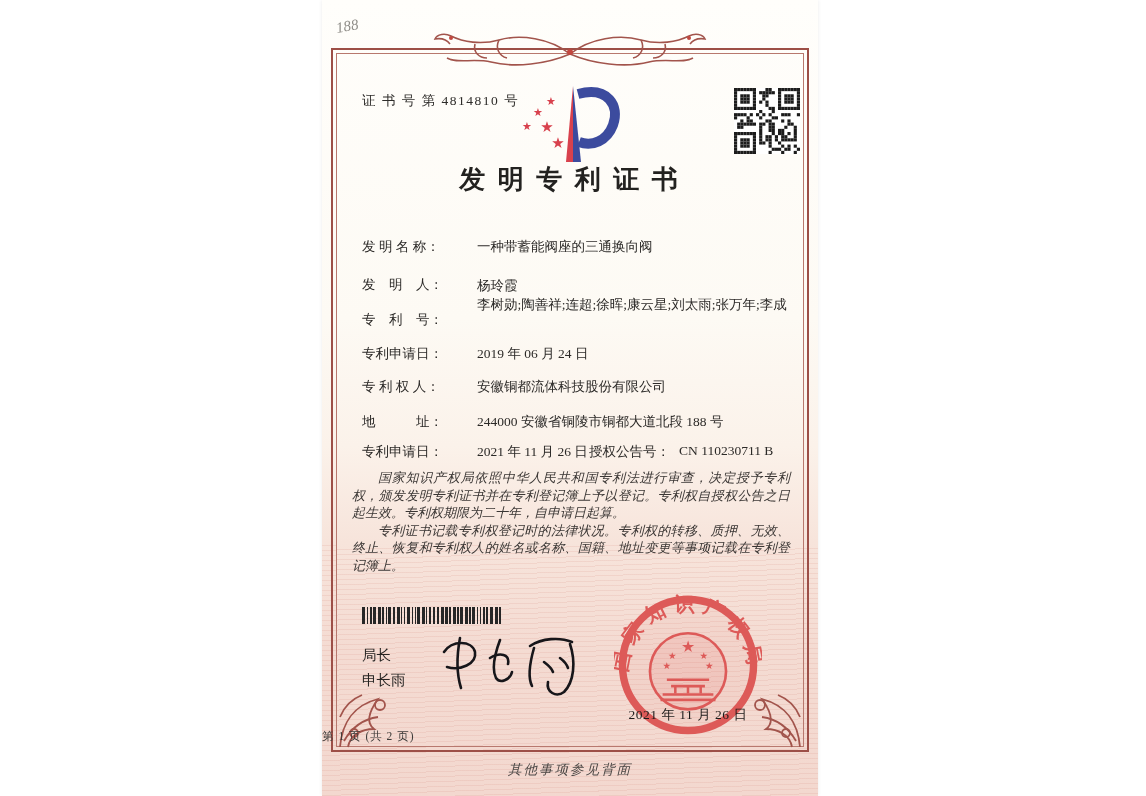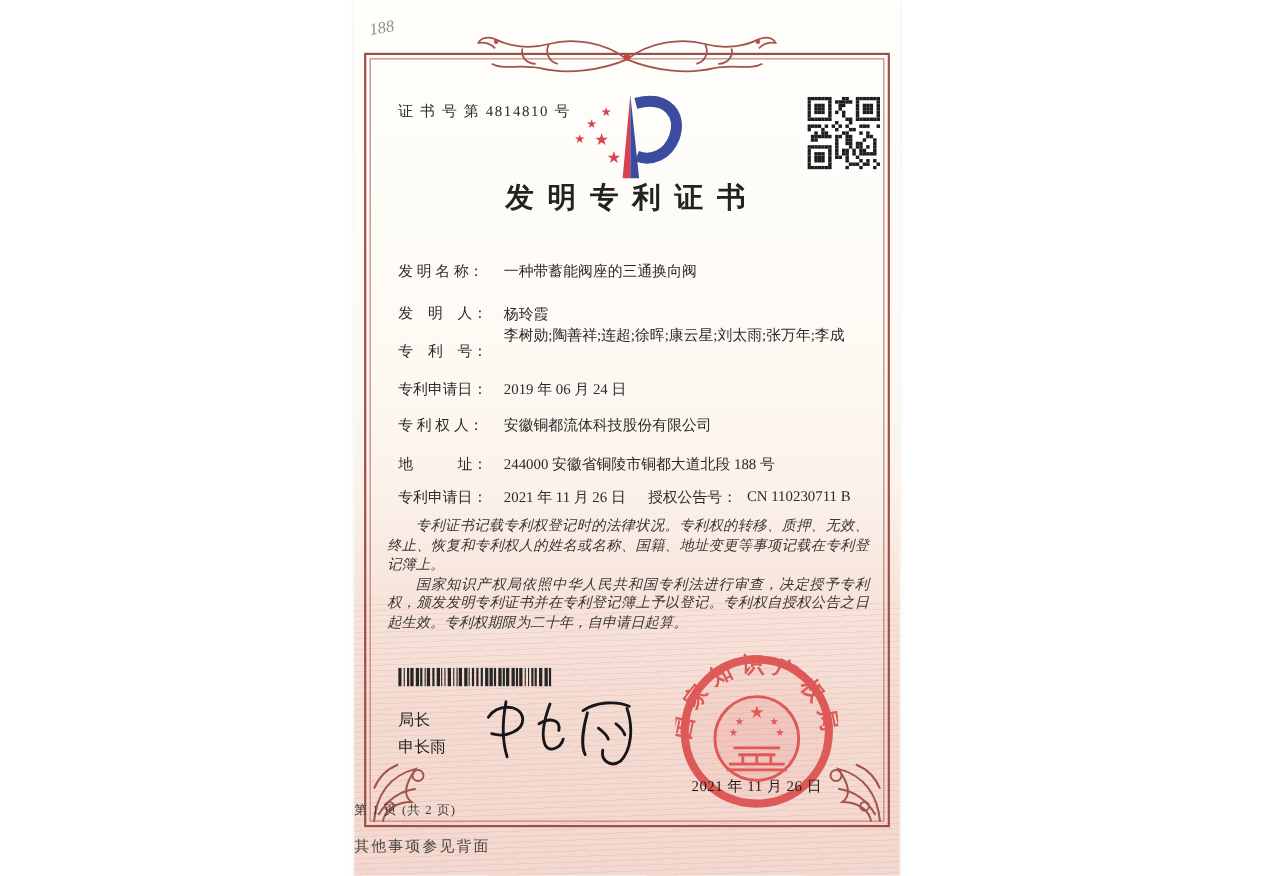--- a/index.html
+++ b/index.html
@@ -31,21 +31,21 @@
   .cert-no { position:absolute; left:40px; top:92px; font-size:13.5px;
           letter-spacing:1.5px; color:#2e2c2a; }
 
   .logo { position:absolute; left:194px; top:80px; }
   .qr   { position:absolute; left:412px; top:88px; width:66px; height:66px; background:#fff; }
 
   .doc-title { position:absolute; left:0; top:162px; width:100%; text-align:center;
           font-size:26px; font-weight:bold; color:#232220; letter-spacing:3px; }
 
   .field-row { position:absolute; left:40px; width:430px; display:flex;
-          font-size:13.5px; color:#2c2a28; }
+          font-size:13.5px; color:#2c2a28;gap:19px; }
   .field-label { flex:0 0 96px; white-space:pre; }
   .field-value { flex:1; }
   .row-name      { top:238px; }
   .row-inventors { top:276px; }
   .row-patno     { top:311px; }
   .row-filing    { top:345px; }
   .row-patentee  { top:378px; }
   .row-address   { top:413px; }
   .row-grant     { top:443px; }
   .grant2 { position:absolute; left:227px; top:0; display:flex; }
@@ -62,22 +62,22 @@
           color:#262422; line-height:25px; font-family:"Liberation Sans","DejaVu Sans",sans-serif; }
   .signature { position:absolute; left:108px; top:624px; }
 
   .seal { position:absolute; left:292px; top:591px; width:148px; height:148px; }
   .seal-date { position:absolute; left:288px; top:706px; width:156px; text-align:center;
           font-size:13.5px; color:#1d1b1a; letter-spacing:0.5px; }
 
   .page-indicator { position:absolute; left:0; top:729px; width:100%; text-align:left;
           font-size:11.5px; color:#3c3a38; letter-spacing:1px; }
 
-  .reverse-note { position:absolute; left:0; top:761px; width:100%; text-align:left;
-          font-size:13.5px; color:#4a4644; letter-spacing:2px; }
+  .reverse-note { position:absolute; left:0; top:761px; width:100%; text-align:center;
+          font-size:13.5px; color:#4a4644; font-style:italic; letter-spacing:2px; }
 </style>
 </head>
 <body>
 
 <div class="page">
 
   <div class="guilloche"></div>
 
   <div class="frame-outer">
     <div class="frame-inner"></div>
@@ -377,22 +377,22 @@
   <div class="field-row row-grant" style="position:absolute;">
     <span class="field-label">专利申请日：</span>
     <span class="field-value" style="flex:0 0 auto;">2021 年 11 月 26 日</span>
     <span class="grant2">
       <span class="field-label">授权公告号：</span>
       <span class="field-value">CN 110230711 B</span>
     </span>
   </div>
 
   <div class="body-text">
+    <p>国家知识产权局依照中华人民共和国专利法进行审查，决定授予专利权，颁发发明专利证书并在专利登记簿上予以登记。专利权自授权公告之日起生效。专利权期限为二十年，自申请日起算。</p>
     <p>专利证书记载专利权登记时的法律状况。专利权的转移、质押、无效、终止、恢复和专利权人的姓名或名称、国籍、地址变更等事项记载在专利登记簿上。</p>
-    <p>国家知识产权局依照中华人民共和国专利法进行审查，决定授予专利权，颁发发明专利证书并在专利登记簿上予以登记。专利权自授权公告之日起生效。专利权期限为二十年，自申请日起算。</p>
   </div>
 
   <svg class="barcode" id="barcode-svg" width="142" height="17" viewBox="0 0 142 17">
       <rect x="0" y="0" width="3" height="17" fill="#262626"></rect>
       <rect x="5" y="0" width="1" height="17" fill="#262626"></rect>
       <rect x="8" y="0" width="2" height="17" fill="#262626"></rect>
       <rect x="11" y="0" width="3" height="17" fill="#262626"></rect>
       <rect x="16" y="0" width="3" height="17" fill="#262626"></rect>
       <rect x="20" y="0" width="2" height="17" fill="#262626"></rect>
       <rect x="24" y="0" width="1" height="17" fill="#262626"></rect>

